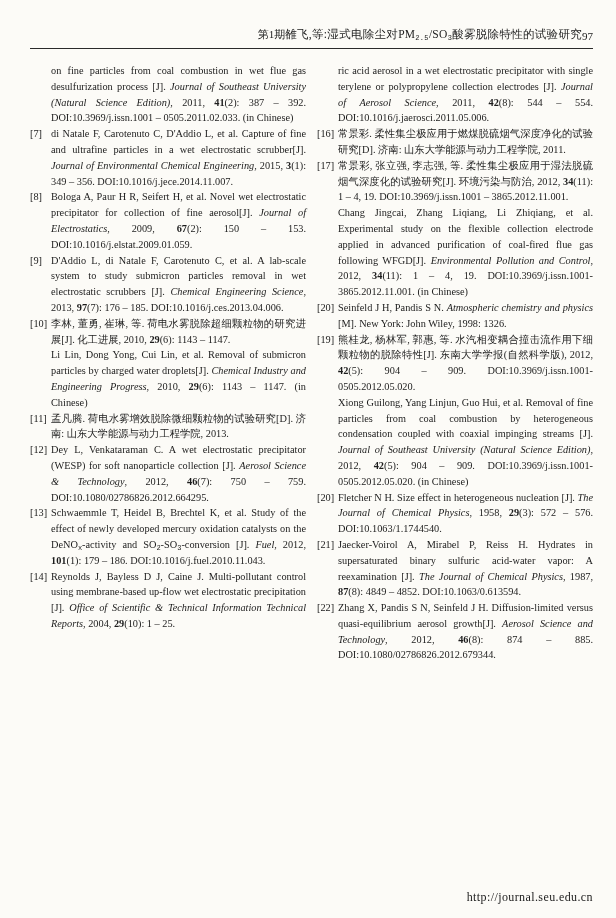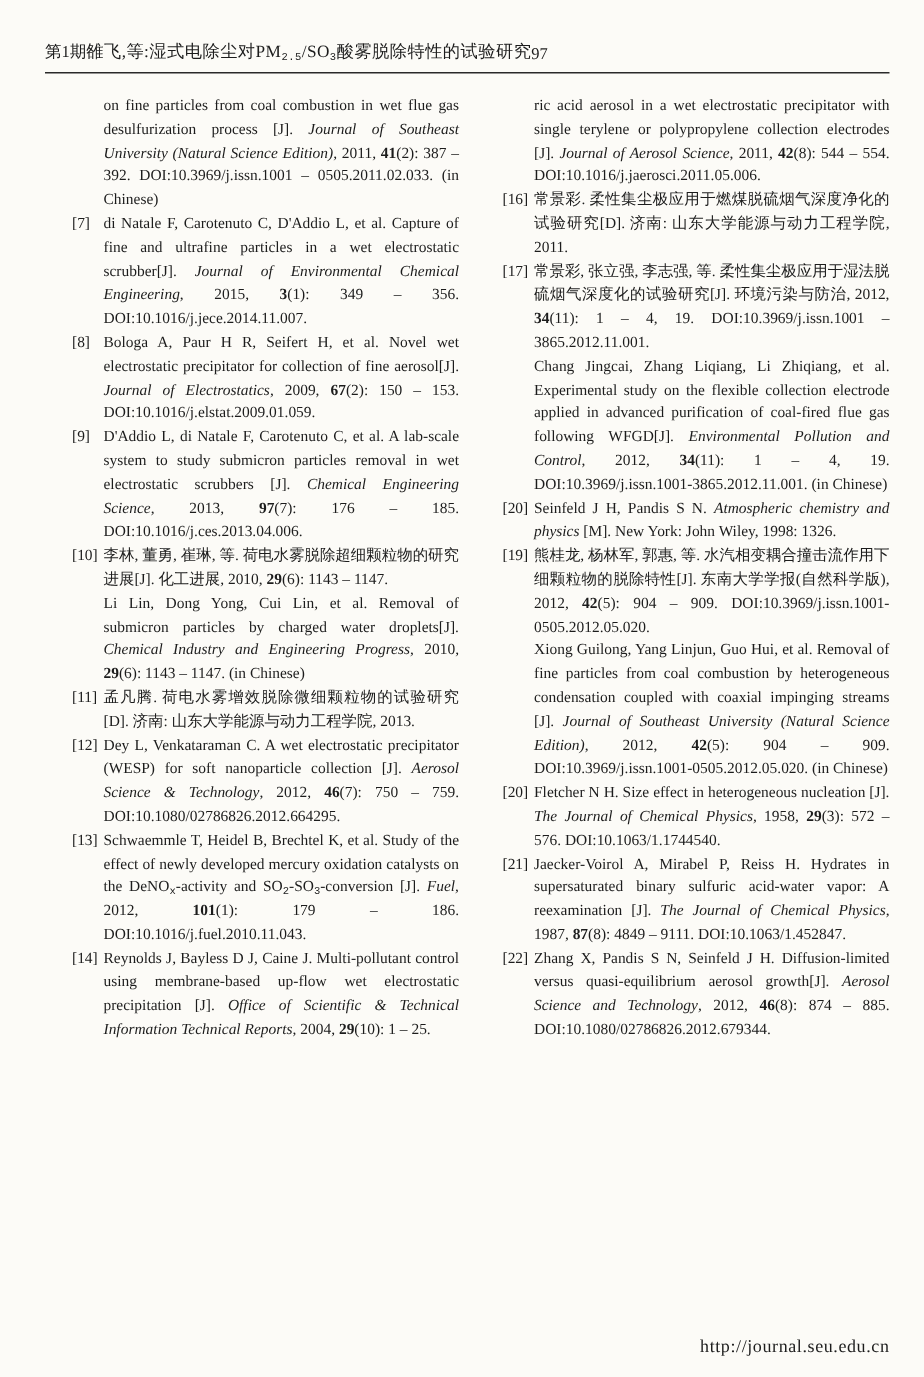--- a/index.html
+++ b/index.html
@@ -9,35 +9,35 @@
     font-family:"Liberation Serif","DejaVu Serif",serif;
     color:#1c1c1c;
     position:relative;
     overflow:hidden;
   }
   .page { position:absolute; inset:0; }
 
   
   .hdr {
     position:absolute; top:27px; left:30px; right:23px;
-    display:flex; align-items:flex-end; justify-content:flex-start;
+    display:flex; align-items:flex-end; justify-content:flex-end;
     font-size:11px;
     border-bottom:1.4px solid #2a2a2a;
     padding-bottom:6px;
   }
   .hdr-title { font-size:11.5px; letter-spacing:.3px; }
 
   
   .cols {
     position:absolute; top:63px; left:30px; right:23px;
     display:flex; gap:11px;
   }
   .col { width:276px; font-size:10.3px; line-height:15.8px; text-align:justify; }
 
-  .ref { position:relative; padding-left:21px;margin-left:18px; }
+  .ref { position:relative; padding-left:21px; }
   .ref-num { position:absolute; left:0; top:0; }
   .it { font-style:italic; }
   .bd { font-weight:bold; }
   .sub { font-size:7px; vertical-align:-2px; line-height:0;font-family:Liberation Mono, monospace; }
 
   
   .ftr {
     position:absolute; right:23px; bottom:13px;
     font-size:12px; letter-spacing:.4px;
   }
@@ -68,21 +68,21 @@
       </div>
     <div class="col" id="col-right">
         <div class="ref cont"><span class="ref-body"><span>ric acid aerosol in a wet electrostatic precipitator with single terylene or polypropylene collection electrodes [J]. </span><span class="it">Journal of Aerosol Science</span><span>, 2011, </span><span class="bd">42</span><span>(8): 544 – 554. DOI:10.1016/j.jaerosci.2011.05.006.</span></span></div>
         <div class="ref"><span class="ref-num">[16]</span><span class="ref-body"><span>常景彩. 柔性集尘极应用于燃煤脱硫烟气深度净化的试验研究[D]. 济南: 山东大学能源与动力工程学院, 2011.</span></span></div>
         <div class="ref"><span class="ref-num">[17]</span><span class="ref-body"><span>常景彩, 张立强, 李志强, 等. 柔性集尘极应用于湿法脱硫烟气深度化的试验研究[J]. 环境污染与防治, 2012, </span><span class="bd">34</span><span>(11): 1 – 4, 19. DOI:10.3969/j.issn.1001 – 3865.2012.11.001.</span></span></div>
         <div class="ref cont"><span class="ref-body"><span>Chang Jingcai, Zhang Liqiang, Li Zhiqiang, et al. Experimental study on the flexible collection electrode applied in advanced purification of coal-fired flue gas following WFGD[J]. </span><span class="it">Environmental Pollution and Control</span><span>, 2012, </span><span class="bd">34</span><span>(11): 1 – 4, 19. DOI:10.3969/j.issn.1001-3865.2012.11.001. (in Chinese)</span></span></div>
         <div class="ref"><span class="ref-num">[20]</span><span class="ref-body"><span>Seinfeld J H, Pandis S N. </span><span class="it">Atmospheric chemistry and physics</span><span> [M]. New York: John Wiley, 1998: 1326.</span></span></div>
         <div class="ref"><span class="ref-num">[19]</span><span class="ref-body"><span>熊桂龙, 杨林军, 郭惠, 等. 水汽相变耦合撞击流作用下细颗粒物的脱除特性[J]. 东南大学学报(自然科学版), 2012, </span><span class="bd">42</span><span>(5): 904 – 909. DOI:10.3969/j.issn.1001-0505.2012.05.020.</span></span></div>
         <div class="ref cont"><span class="ref-body"><span>Xiong Guilong, Yang Linjun, Guo Hui, et al. Removal of fine particles from coal combustion by heterogeneous condensation coupled with coaxial impinging streams [J]. </span><span class="it">Journal of Southeast University (Natural Science Edition)</span><span>, 2012, </span><span class="bd">42</span><span>(5): 904 – 909. DOI:10.3969/j.issn.1001-0505.2012.05.020. (in Chinese)</span></span></div>
         <div class="ref"><span class="ref-num">[20]</span><span class="ref-body"><span>Fletcher N H. Size effect in heterogeneous nucleation [J]. </span><span class="it">The Journal of Chemical Physics</span><span>, 1958, </span><span class="bd">29</span><span>(3): 572 – 576. DOI:10.1063/1.1744540.</span></span></div>
-        <div class="ref"><span class="ref-num">[21]</span><span class="ref-body"><span>Jaecker-Voirol A, Mirabel P, Reiss H. Hydrates in supersaturated binary sulfuric acid-water vapor: A reexamination [J]. </span><span class="it">The Journal of Chemical Physics</span><span>, 1987, </span><span class="bd">87</span><span>(8): 4849 – 9111. DOI:10.1063/1.452847.</span></span></div>
+        <div class="ref"><span class="ref-num">[21]</span><span class="ref-body"><span>Jaecker-Voirol A, Mirabel P, Reiss H. Hydrates in supersaturated binary sulfuric acid-water vapor: A reexamination [J]. </span><span class="it">The Journal of Chemical Physics</span><span>, 1987, </span><span class="bd">87</span><span>(8): 4849 – 4852. DOI:10.1063/0.613594.</span></span></div>
         <div class="ref"><span class="ref-num">[22]</span><span class="ref-body"><span>Zhang X, Pandis S N, Seinfeld J H. Diffusion-limited versus quasi-equilibrium aerosol growth[J]. </span><span class="it">Aerosol Science and Technology</span><span>, 2012, </span><span class="bd">46</span><span>(8): 874 – 885. DOI:10.1080/02786826.2012.679344.</span></span></div>
       </div>
   </div>
 
   <div class="ftr">
     <span>http://journal.seu.edu.cn</span>
   </div>
 
 </div>
 

